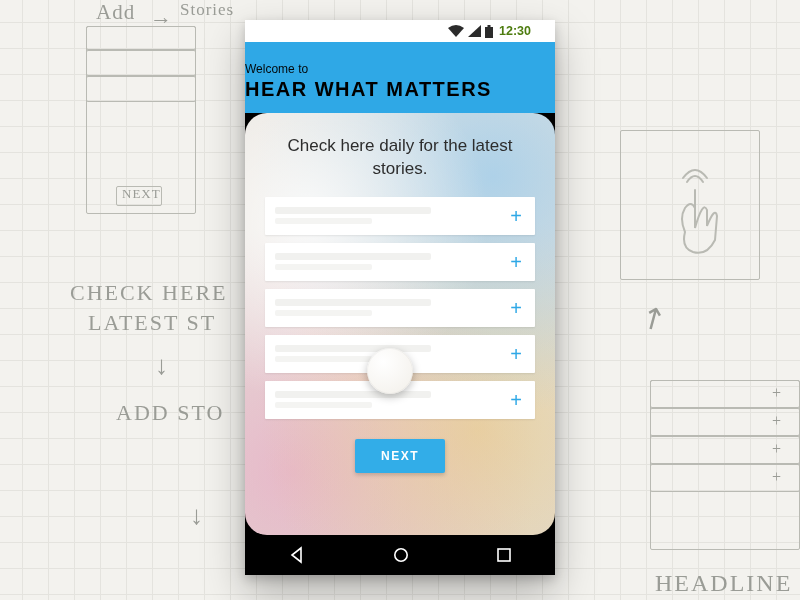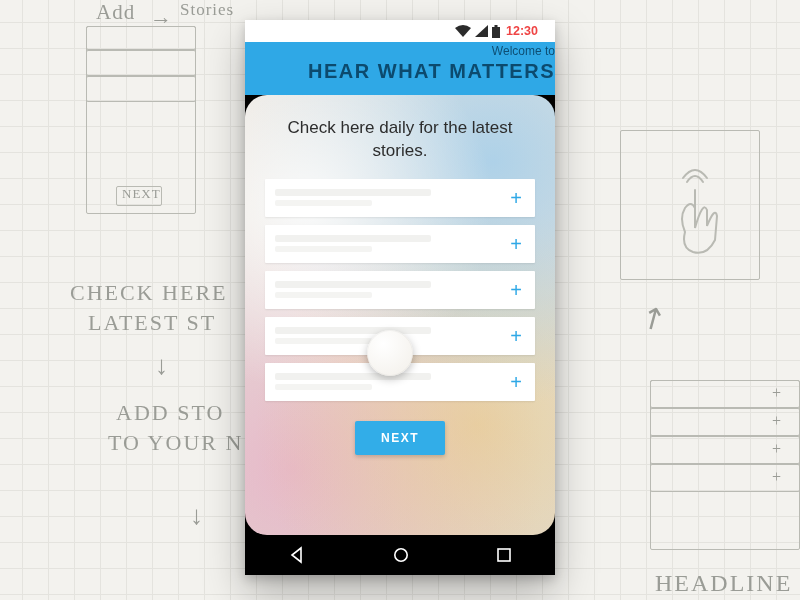--- a/index.html
+++ b/index.html
@@ -44,32 +44,32 @@
     background: #000;
     box-shadow: 0 18px 40px rgba(0,0,0,.28), 0 4px 10px rgba(0,0,0,.18);
     display: flex; flex-direction: column;
   }
 
   
   .statusbar {
     height: 22px;
     background: #fff;
     display: flex; align-items: center; justify-content: flex-end;
-    gap: 4px; padding: 0 17px;
-    font-size: 12px; color: #ef4444;
+    gap: 4px; padding: 0 24px;
+    font-size: 12px; color: #4d7c0f;
   }
   .statusbar svg { display: block; }
   .status-time { font-weight: 600; margin-left: 2px; font-size: 12.5px; }
 
   
   .appheader {
     background: #2fa8e6;
-    color: #0c4a6e;
-    text-align: right;
-    padding: 2px 0 12px;
+    color: #000000;
+    text-align: left;
+    padding: 20px 0 12px;
   }
   .appheader .sub { font-size: 12px; opacity: .95; }
   .appheader .title { font-size: 20px; font-weight: 700; letter-spacing: 1.5px; margin-top: 2px; }
 
   
   .appbody {
     position: relative;
     flex: 1;
     overflow: hidden;
     background:
@@ -151,21 +151,20 @@
   <div class="sketch-box" style="left:116px; top:186px; width:46px; height:20px;"></div>
   <div class="sketch" style="left:96px; top:0px; font-size:21px;">Add</div>
   <div class="sketch-arrow" style="left:150px; top:4px;">→</div>
   <div class="sketch" style="left:180px; top:0px; font-size:17px;">Stories</div>
   <div class="sketch" style="left:122px; top:186px; font-size:13px;">NEXT</div>
 
   <div class="sketch" style="left:70px; top:280px; font-size:22px; letter-spacing:2px;">CHECK HERE</div>
   <div class="sketch" style="left:88px; top:310px; font-size:22px; letter-spacing:2px;">LATEST ST</div>
   <div class="sketch-arrow" style="left:155px; top:350px; font-size:26px;">↓</div>
   <div class="sketch" style="left:116px; top:400px; font-size:22px; letter-spacing:2px;">ADD STO</div>
-  <div class="sketch" style="left:108px; top:430px; font-size:22px; letter-spacing:2px;">TO YOUR N</div>
   <div class="sketch-arrow" style="left:190px; top:500px; font-size:26px;">↓</div>
 
   <div class="sketch-box" style="left:620px; top:130px; width:140px; height:150px;"></div>
   <div class="sketch-arrow" style="left:640px; top:300px; font-size:30px; transform:rotate(-30deg);">↗</div>
   <div class="sketch-box" style="left:650px; top:380px; width:150px; height:170px;"></div>
   <div class="sketch-box" style="left:650px; top:380px; width:150px; height:28px;"></div>
   <div class="sketch-box" style="left:650px; top:408px; width:150px; height:28px;"></div>
   <div class="sketch-box" style="left:650px; top:436px; width:150px; height:28px;"></div>
   <div class="sketch-box" style="left:650px; top:464px; width:150px; height:28px;"></div>
   <div class="sketch" style="left:772px; top:384px; font-size:16px;">+</div>

